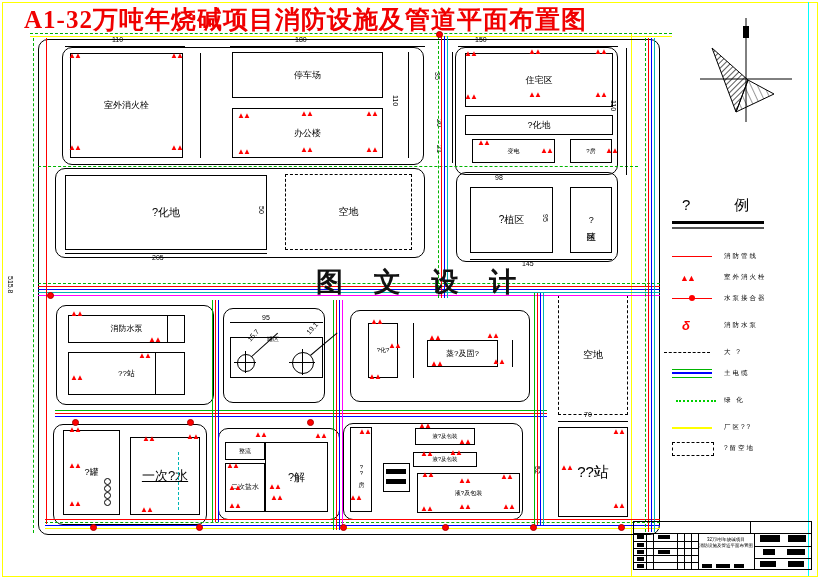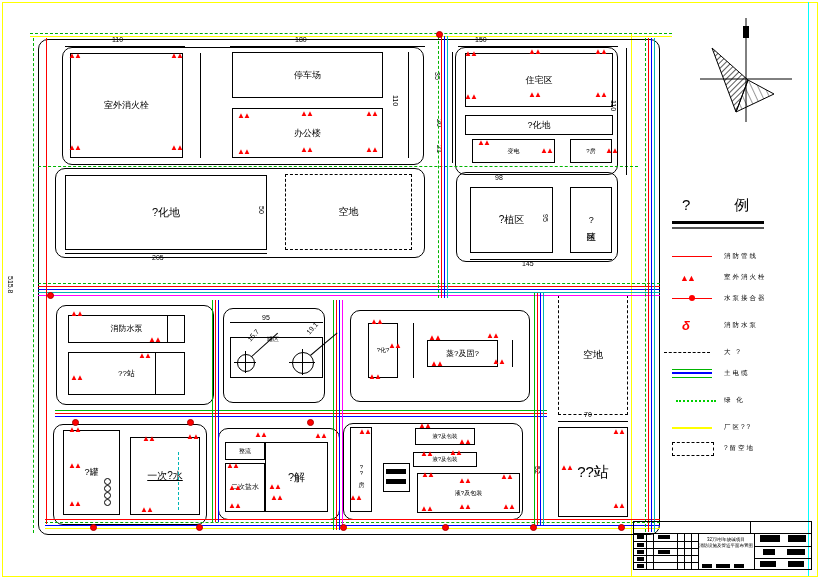--- a/index.html
+++ b/index.html
@@ -57,20 +57,21 @@
 </style>
 </head>
 <body>
 
 <div class="page">
 
   <div class="frame"></div>
   <div class="vline-cyan"></div>
   <div class="vline-yellow"></div>
 
+  <div class="main-title">A1-32万吨年烧碱项目消防设施及管道平面布置图</div>
 
   <div class="site-border"></div>
 
   <div id="plan">
       <div class="blk pad" style="left: 62px; top: 47px; width: 362px; height: 118px;"></div>
       <div class="blk pad" style="left: 455px; top: 47px; width: 163px; height: 128px;"></div>
       <div class="blk pad" style="left: 55px; top: 168px; width: 370px; height: 90px;"></div>
       <div class="blk pad" style="left: 456px; top: 172px; width: 162px; height: 90px;"></div>
       <div class="blk pad" style="left: 56px; top: 305px; width: 158px; height: 100px;"></div>
       <div class="blk pad" style="left: 223px; top: 308px; width: 102px; height: 95px;"></div>
@@ -127,21 +128,21 @@
       <div class="blk dash" style="left: 558px; top: 295px; width: 70px; height: 120px;">
         <span style="font-size: 10px;">空地</span>
       </div>
       <div class="blk bld" style="left: 558px; top: 427px; width: 70px; height: 90px;">
         <span style="font-size: 15px;">??站</span>
       </div>
       <div class="blk bld" style="left: 63px; top: 430px; width: 57px; height: 85px;">
         <span style="font-size: 9px;">?罐</span>
       </div>
       <div class="blk bld" style="left: 130px; top: 437px; width: 70px; height: 78px;">
-        <span style="font-size: 10px; text-decoration: underline;">一次?水</span>
+        <span style="font-size: 13px; text-decoration: underline;">一次?水</span>
       </div>
       <div class="blk bld" style="left: 225px; top: 442px; width: 40px; height: 18px;">
         <span style="font-size: 6px;">整流</span>
       </div>
       <div class="blk bld" style="left: 225px; top: 463px; width: 40px; height: 49px;">
         <span style="font-size: 7px;">二次盐水</span>
       </div>
       <div class="blk bld" style="left: 265px; top: 442px; width: 63px; height: 70px;">
         <span style="font-size: 11px;">?解</span>
       </div>
@@ -334,20 +335,21 @@
       <div class="jct" style="left: 187px; top: 419px;"></div>
       <div class="jct" style="left: 307px; top: 419px;"></div>
       <div class="jct" style="left: 90px; top: 524px;"></div>
       <div class="jct" style="left: 196px; top: 524px;"></div>
       <div class="jct" style="left: 340px; top: 524px;"></div>
       <div class="jct" style="left: 442px; top: 524px;"></div>
       <div class="jct" style="left: 530px; top: 524px;"></div>
       <div class="jct" style="left: 618px; top: 524px;"></div>
     </div>
 
+  <div class="watermark">图 文 设 计</div>
 
   <svg style="position:absolute;left:698px;top:16px" width="96" height="108" viewBox="0 0 96 108">
     <defs>
       <pattern id="ht" width="4" height="4" patternTransform="rotate(45)" patternUnits="userSpaceOnUse">
         <line x1="0" y1="0" x2="0" y2="4" stroke="#000" stroke-width="1.3"></line>
       </pattern>
       <pattern id="ht2" width="6" height="6" patternTransform="rotate(-25)" patternUnits="userSpaceOnUse">
         <line x1="0" y1="0" x2="0" y2="6" stroke="#000" stroke-width="0.8"></line>
       </pattern>
     </defs>

